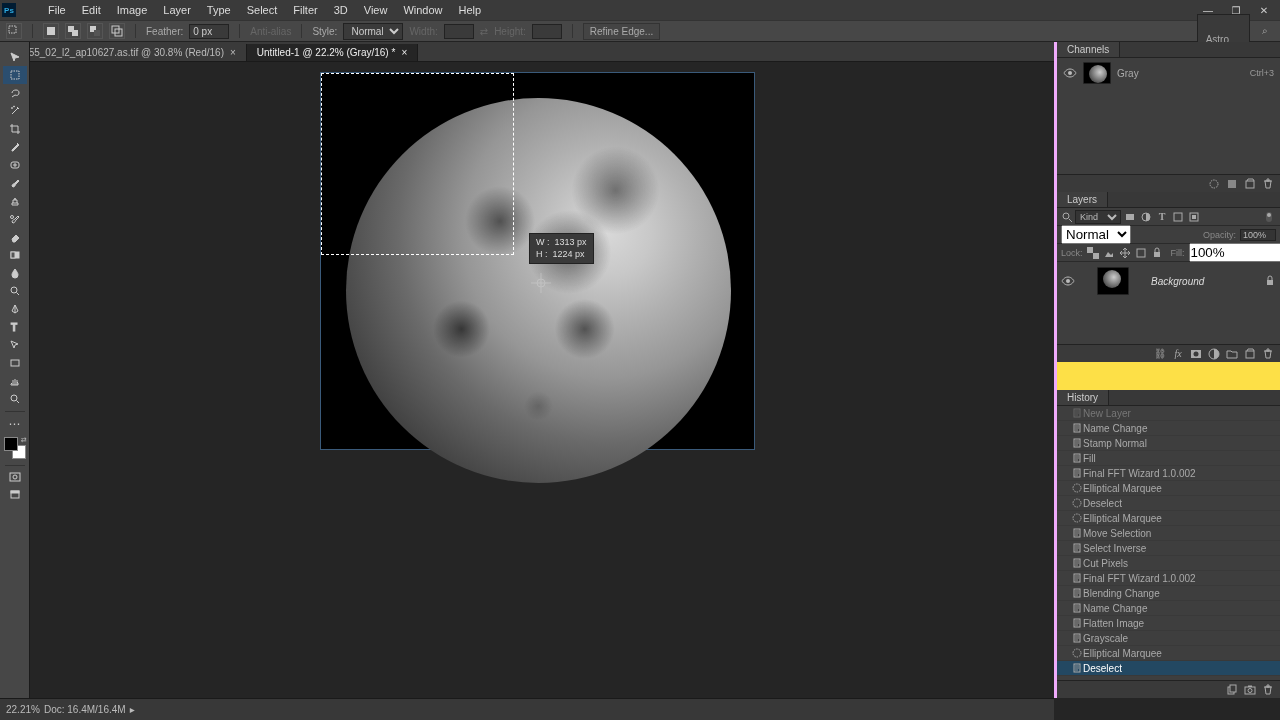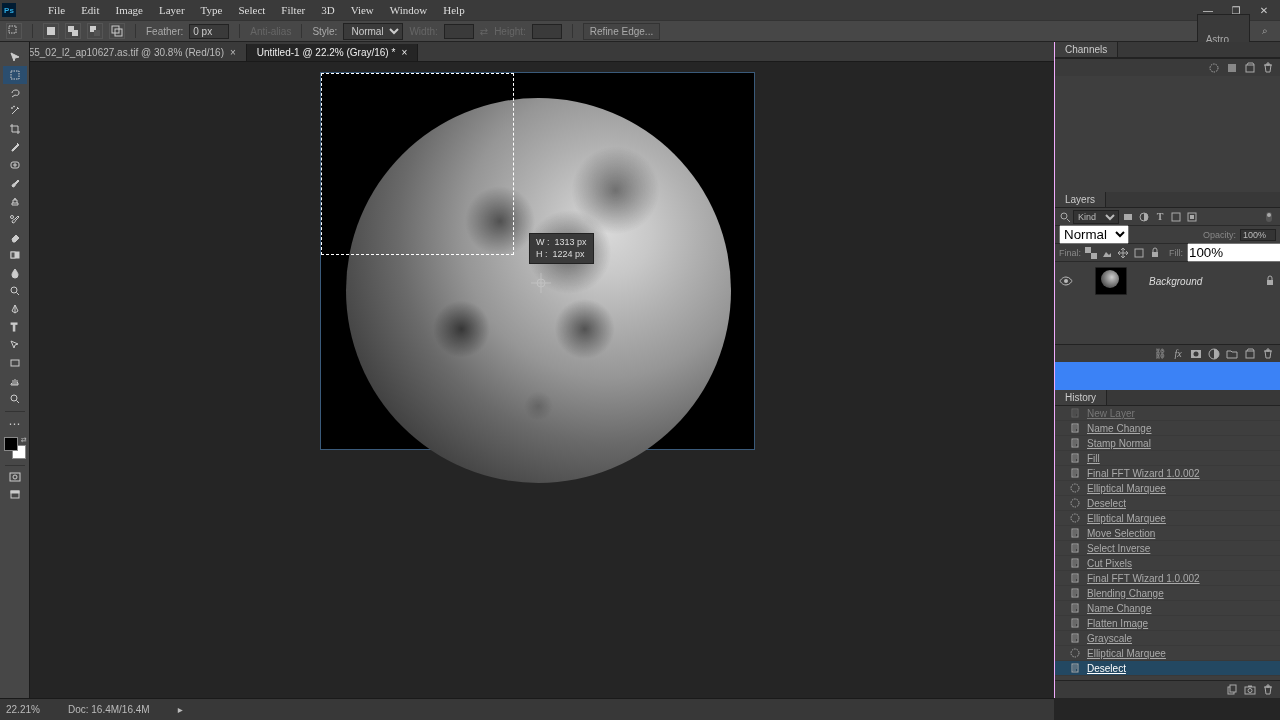--- a/index.html
+++ b/index.html
@@ -2,21 +2,21 @@
 <html><head>
 <meta charset="utf-8">
 <style>
 * { margin: 0; padding: 0; box-sizing: border-box; font-family: 'Segoe UI', Tahoma, sans-serif; }
 body { background: #252525; color: #aaa; font-size: 10px; overflow: hidden; width: 1280px; height: 720px; position: relative; }
 
 
 .titlebar { height: 20px; background: #3a3a3a; display: flex; align-items: center; padding-left: 2px; gap: 16px; }
 .ps-logo { width: 14px; height: 14px; background: #001c33; color: #2da9e0; display: flex; align-items: center; justify-content: center; font-weight: bold; font-size: 8px; margin-right: 8px; }
 .menubar { display: flex; gap: 0; }
-.menubar span { padding: 0 8px; cursor: pointer; color: #ddd; font-size: 11px; font-family: Liberation Serif, serif; }
+.menubar span { padding: 0 8px; cursor: pointer; color: #ddd; font-size: 11px; }
 .window-controls { margin-left: auto; display: flex; gap: 12px; padding-right: 8px; color: #ccc; }
 .wc { width: 16px; text-align: center; cursor: pointer; }
 
 
 .optionsbar { height: 22px; background: #474747; border-top: 1px solid #333; border-bottom: 1px solid #222; display: flex; align-items: center; padding: 0 6px; gap: 6px; font-size: 10px; }
 .optionsbar .icon-box { width: 16px; height: 16px; border: 1px solid #555; display: flex; align-items: center; justify-content: center; }
 .optionsbar .sep { width: 1px; height: 14px; background: #333; margin: 0 4px; }
 .optionsbar input[type=text] { width: 40px; background: #3a3a3a; border: 1px solid #222; color: #ccc; font-size: 10px; padding: 1px 3px; }
 .optionsbar select { background: #3a3a3a; border: 1px solid #222; color: #ccc; font-size: 10px; padding: 1px 3px; width: 60px; }
 .optionsbar .btn { background: #444; border: 1px solid #333; padding: 2px 6px; cursor: pointer; }
@@ -53,21 +53,21 @@
 .toolbox { position: absolute; top: 42px; left: 0; width: 30px; bottom: 22px; background: #474747; border-right: 1px solid #1a1a1a; display: flex; flex-direction: column; align-items: center; padding-top: 6px; gap: 0; }
 .tool { width: 24px; height: 18px; display: flex; align-items: center; justify-content: center; cursor: pointer; color: #ccc; font-size: 12px; }
 .tool.active { background: #2b4e6f; }
 .tool svg { stroke: #ccc; fill: #ccc; }
 .fgbg { position: relative; width: 22px; height: 22px; margin-top: 4px; }
 .fg { position: absolute; top: 0; left: 0; width: 14px; height: 14px; background: #000; border: 1px solid #888; }
 .bg { position: absolute; bottom: 0; right: 0; width: 14px; height: 14px; background: #fff; border: 1px solid #888; }
 .swap-arrows { position: absolute; top: -1px; right: -1px; font-size: 7px; color: #bbb; }
 
 
-.panels { position: absolute; top: 42px; right: 0; width: 226px; bottom: 22px; background: #3b82f6; display: flex; flex-direction: column; border-left: 1px solid #f0abfc; }
+.panels { position: absolute; top: 42px; right: 0; width: 226px; bottom: 22px; background: #fde047; display: flex; flex-direction: column; border-left: 3px solid #f0abfc; }
 .panel { background: #3e3e3e; display: flex; flex-direction: column; }
 .panel-tabs { display: flex; height: 16px; background: #383838; border-bottom: 1px solid #222; }
 .panel-tab { padding: 0 10px; font-size: 10px; color: #ccc; display: flex; align-items: center; background: #3e3e3e; border-right: 1px solid #222; cursor: pointer; }
 .panel-body { flex: 1; background: #3e3e3e; overflow: hidden; }
 .panel-footer { height: 18px; background: #3a3a3a; border-top: 1px solid #222; display: flex; align-items: center; justify-content: flex-end; gap: 6px; padding: 0 6px; }
 .panel-footer .ficon { width: 12px; height: 12px; color: #aaa; cursor: pointer; display:flex; align-items:center; justify-content:center; }
 
 
 .channels { height: 150px; }
 .channel-row { display: flex; align-items: center; height: 30px; padding: 0 6px; gap: 6px; }
@@ -87,29 +87,29 @@
 .lock-row { display:flex; align-items:center; height:18px; padding:0 4px; gap:4px; font-size:9px; color: #888; border-bottom:1px solid #2a2a2a;}
 .lock-row .li { width:14px; height:14px; display:flex; align-items:center; justify-content:center; }
 .layer-row { display: flex; align-items: center; height: 38px; padding: 0 4px; gap: 22px; }
 .layer-row .thumb { width: 32px; height: 28px; }
 .layer-name { font-style: italic; color: #ddd; font-size: 10px; }
 .lock-icon { margin-left: auto; width: 12px; height: 12px; }
 
 
 .history { flex: 1; min-height: 0; margin-top: 28px; }
 .history-body { overflow-y: auto; }
-.hist-row { display: flex; align-items: center; height: 15px; padding: 0 4px 0 14px; gap: 6px; border-bottom: 1px solid #393939; cursor: pointer; text-decoration: underline; }
+.hist-row { display: flex; align-items: center; height: 15px; padding: 0 4px 0 14px; gap: 0; border-bottom: 1px solid #393939; cursor: pointer; }
 .hist-row.selected { background: #234862; color: #fff; }
 .hist-row.dim { color: #777; }
 .hist-icon { width: 12px; height: 12px; display: flex; align-items: center; justify-content: center; }
 .hist-icon svg { stroke: #aaa; fill: #aaa; }
 .hist-row.dim .hist-icon svg { stroke:#666; fill:#666; }
 
 
-.statusbar { position: absolute; bottom: 0; left: 0; right: 226px; height: 22px; background: #383838; border-top: 1px solid #1a1a1a; display: flex; align-items: center; padding: 0 6px; gap: 28px; font-size: 10px; color: #bbb; }
+.statusbar { position: absolute; bottom: 0; left: 0; right: 226px; height: 22px; background: #383838; border-top: 1px solid #1a1a1a; display: flex; align-items: center; padding: 0 6px; gap: 4px; font-size: 10px; color: #bbb; }
 
 .svg-icon { width: 12px; height: 12px; }
 </style>
 </head>
 <body>
 
 <div class="titlebar">
   <div class="ps-logo">Ps</div>
   <div class="menubar" id="menubar">
       <span>File</span>
@@ -340,20 +340,33 @@
     </div>
   </div>
 </div>
 
 <div class="panels">
 
   <div class="panel channels">
     <div class="panel-tabs">
       <div class="panel-tab">Channels</div>
     </div>
+    <div class="panel-body" id="channels-body">
+        <div class="channel-row">
+          <span class="eye"><svg viewBox="0 0 14 14">
+              <path d="M1 7s2-4 6-4 6 4 6 4-2 4-6 4-6-4-6-4z" fill="none" stroke="#bbb"></path>
+              <circle cx="7" cy="7" r="2"></circle>
+            </svg></span>
+          <span class="thumb">
+            <span class="mini-moon"></span>
+          </span>
+          <span>Gray</span>
+          <span class="shortcut">Ctrl+3</span>
+        </div>
+      </div>
     <div class="panel-footer">
       <span class="ficon">
           <svg class="svg-icon" viewBox="0 0 12 12">
             <circle cx="6" cy="6" r="4" fill="none" stroke="#aaa" stroke-dasharray="1.5 1"></circle>
           </svg>
         </span>
       <span class="ficon">
           <svg class="svg-icon" viewBox="0 0 12 12">
             <rect x="2" y="2" width="8" height="8" fill="#888"></rect>
           </svg>
@@ -412,21 +425,21 @@
           </svg>
         </span>
     </div>
     <div class="layer-options2">
       <select style="width:70px"><option>Normal</option></select>
       <span style="flex:1"></span>
       <span>Opacity:</span>
       <input type="text" value="100%" style="">
     </div>
     <div class="lock-row">
-      <span>Final:</span>
+      <span>Lock:</span>
       <span class="li">
           <svg class="svg-icon" viewBox="0 0 12 12">
             <rect width="12" height="12" fill="url(#)"></rect>
             <rect x="0" y="0" width="6" height="6" fill="#aaa"></rect>
             <rect x="6" y="6" width="6" height="6" fill="#aaa"></rect>
           </svg>
         </span>
       <span class="li">
           <svg class="svg-icon" viewBox="0 0 12 12">
             <path d="M2 10L5 5 8 8 10 6 10 10z" fill="#aaa"></path>

